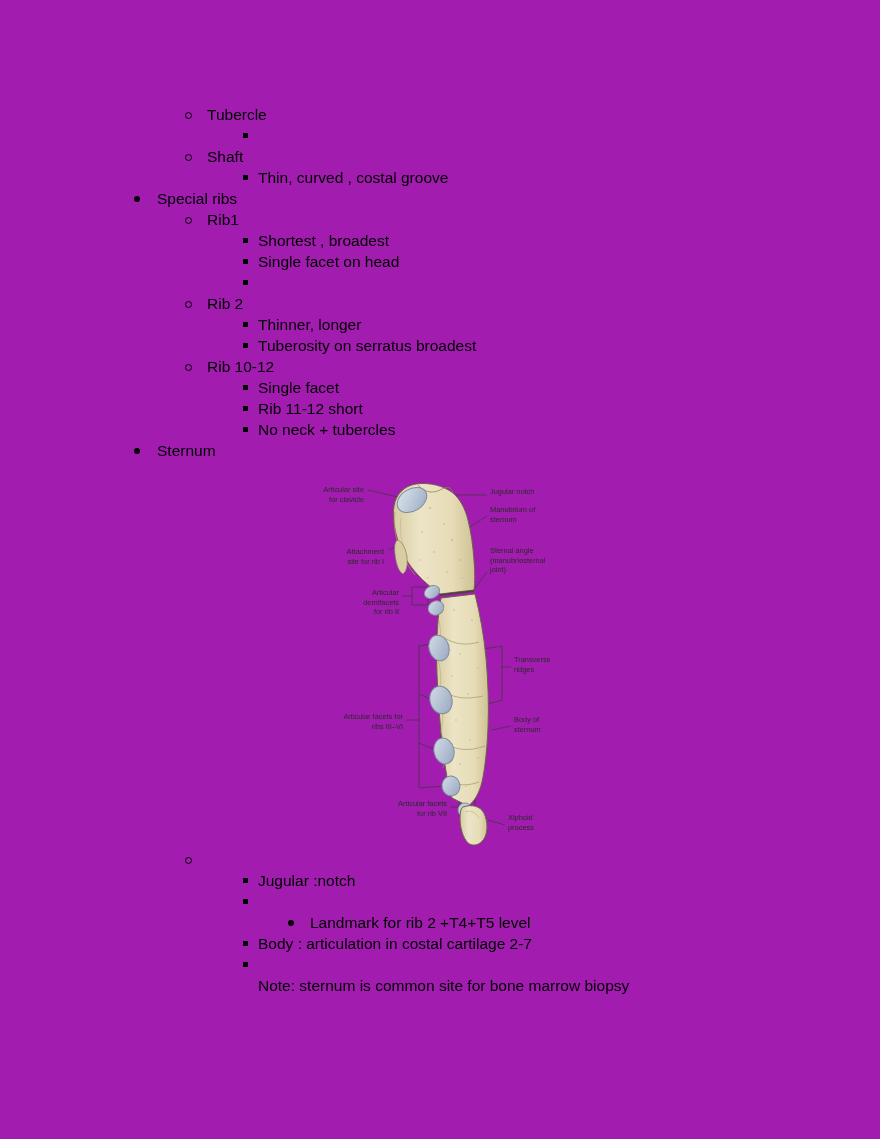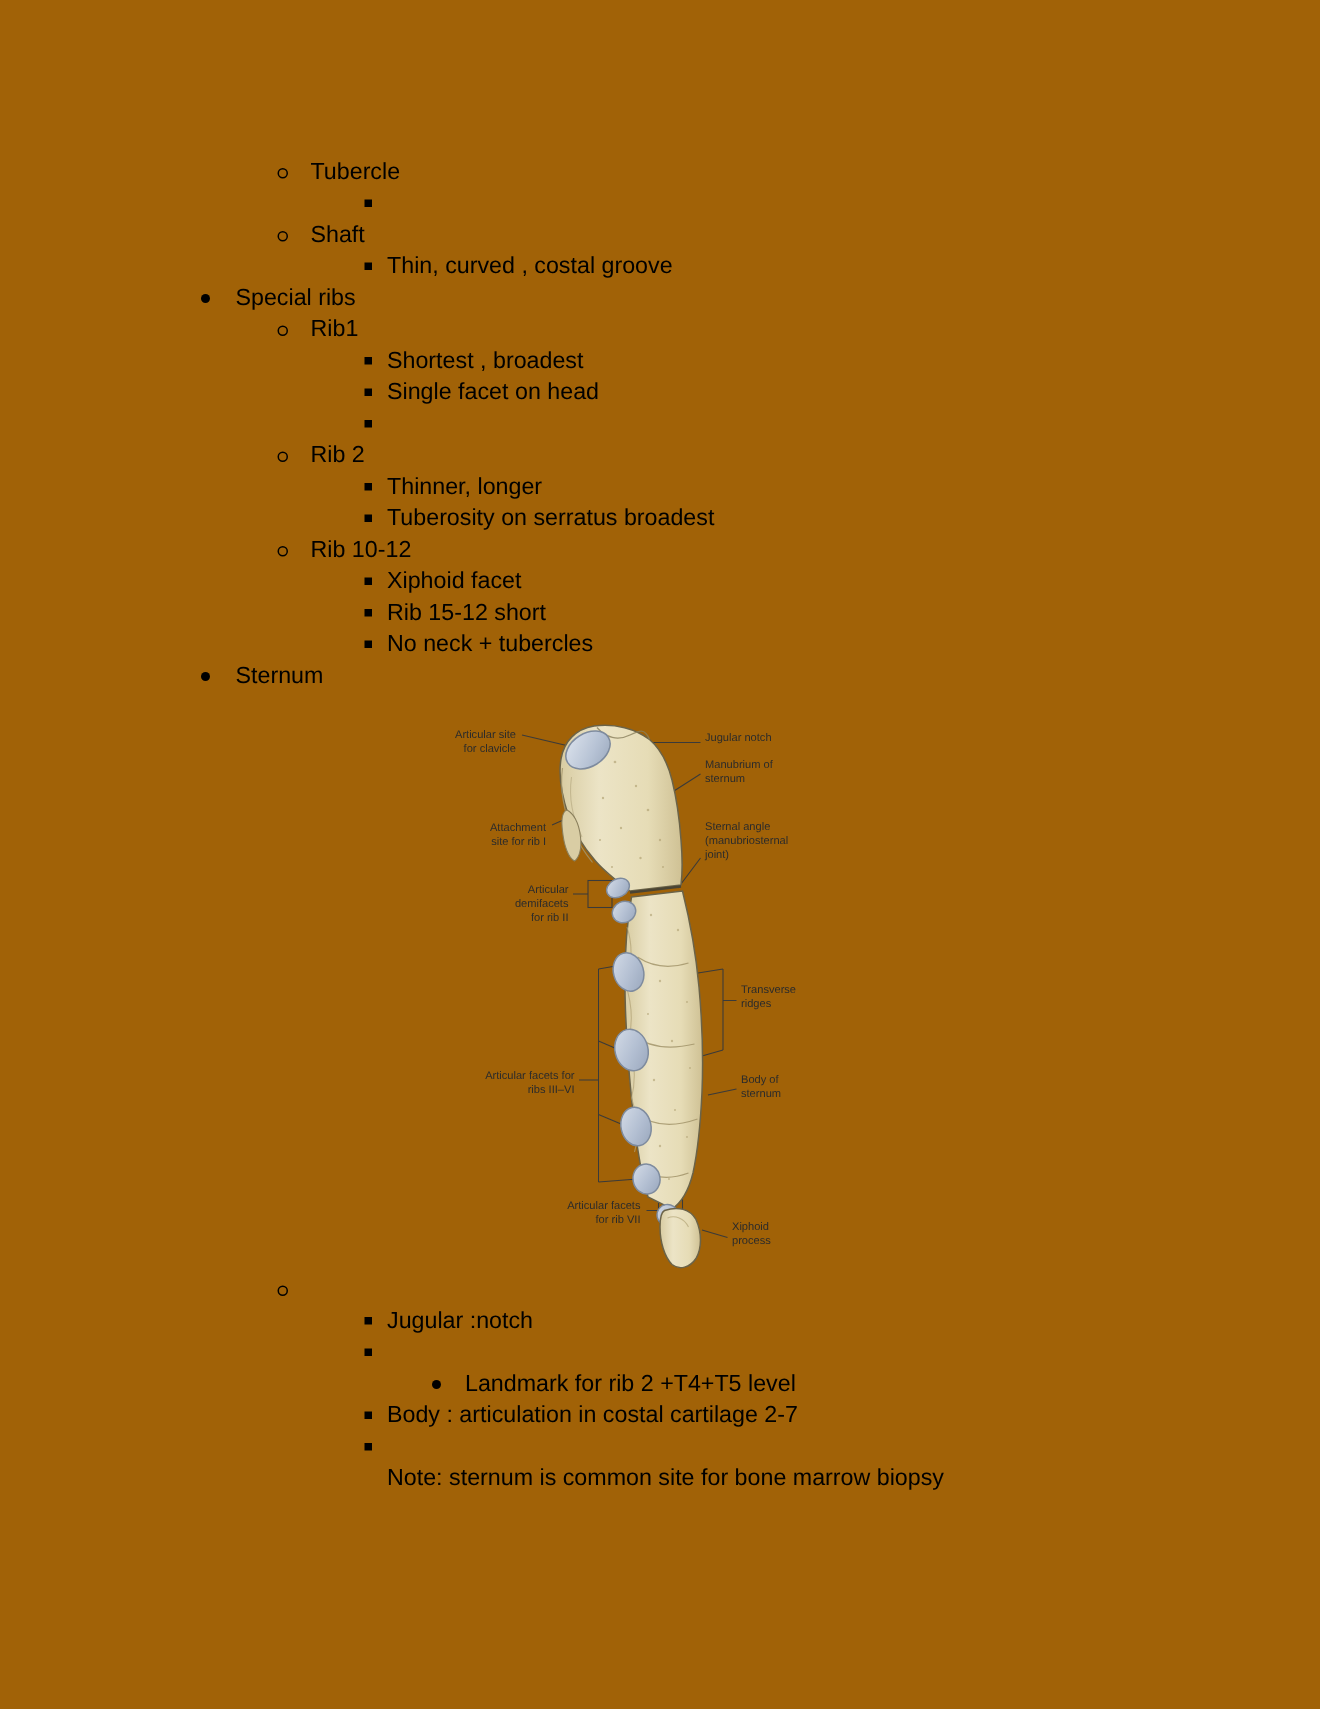--- a/index.html
+++ b/index.html
@@ -12,21 +12,21 @@
     height: 1139px;
     position: relative;
     font-family: "Liberation Sans", sans-serif;
     color: #000000;
     overflow: hidden;
   }
 
   .page {
     position: absolute;
     inset: 0;
-    background: #a16207;
+    background: #a21caf;
   }
 
   
   .outline {
     position: absolute;
     left: 0;
     top: 0;
     width: 880px;
   }
 
@@ -74,21 +74,21 @@
   .lv3 .bullet { left: 243px; }
   .lv4 { padding-left: 310px; }
   .lv4 .bullet { left: 288px; }
 
   .note-underline {
   }
 
   
   .figure {
     position: absolute;
-    left: 282px;
+    left: 302px;
     top: 468px;
     width: 300px;
     height: 382px;
   }
   .figure svg { display: block; }
 
   .fig-label {
     font-family: "Liberation Sans", sans-serif;
     font-size: 7.4px;
     fill: #2b2b2b;
@@ -106,22 +106,22 @@
       <div class="li lv3" style="position: absolute; left: 0px; width: 880px; top: 167px;"><span class="bullet b-square"></span><span class="txt">Thin, curved , costal groove</span></div>
       <div class="li lv1" style="position: absolute; left: 0px; width: 880px; top: 188px;"><span class="bullet b-disc"></span><span class="txt">Special ribs</span></div>
       <div class="li lv2" style="position: absolute; left: 0px; width: 880px; top: 209px;"><span class="bullet b-circle"></span><span class="txt">Rib1</span></div>
       <div class="li lv3" style="position: absolute; left: 0px; width: 880px; top: 230px;"><span class="bullet b-square"></span><span class="txt">Shortest , broadest</span></div>
       <div class="li lv3" style="position: absolute; left: 0px; width: 880px; top: 251px;"><span class="bullet b-square"></span><span class="txt">Single facet on head</span></div>
       <div class="li lv3" style="position: absolute; left: 0px; width: 880px; top: 272px;"><span class="bullet b-square"></span></div>
       <div class="li lv2" style="position: absolute; left: 0px; width: 880px; top: 293px;"><span class="bullet b-circle"></span><span class="txt">Rib 2</span></div>
       <div class="li lv3" style="position: absolute; left: 0px; width: 880px; top: 314px;"><span class="bullet b-square"></span><span class="txt">Thinner, longer</span></div>
       <div class="li lv3" style="position: absolute; left: 0px; width: 880px; top: 335px;"><span class="bullet b-square"></span><span class="txt">Tuberosity on serratus broadest</span></div>
       <div class="li lv2" style="position: absolute; left: 0px; width: 880px; top: 356px;"><span class="bullet b-circle"></span><span class="txt">Rib 10-12</span></div>
-      <div class="li lv3" style="position: absolute; left: 0px; width: 880px; top: 377px;"><span class="bullet b-square"></span><span class="txt">Xiphoid facet</span></div>
-      <div class="li lv3" style="position: absolute; left: 0px; width: 880px; top: 398px;"><span class="bullet b-square"></span><span class="txt">Rib 15-12 short</span></div>
+      <div class="li lv3" style="position: absolute; left: 0px; width: 880px; top: 377px;"><span class="bullet b-square"></span><span class="txt">Single facet</span></div>
+      <div class="li lv3" style="position: absolute; left: 0px; width: 880px; top: 398px;"><span class="bullet b-square"></span><span class="txt">Rib 11-12 short</span></div>
       <div class="li lv3" style="position: absolute; left: 0px; width: 880px; top: 419px;"><span class="bullet b-square"></span><span class="txt">No neck + tubercles</span></div>
       <div class="li lv1" style="position: absolute; left: 0px; width: 880px; top: 440px;"><span class="bullet b-disc"></span><span class="txt">Sternum</span></div>
     </div>
 
   <div class="figure">
     <svg width="300" height="382" viewBox="0 0 300 382" xmlns="http://www.w3.org/2000/svg">
       <defs>
         <linearGradient id="boneGrad" x1="0" y1="0" x2="1" y2="0">
           <stop offset="0%" stop-color="#d8cca2"></stop>
           <stop offset="32%" stop-color="#ece4c6"></stop>

